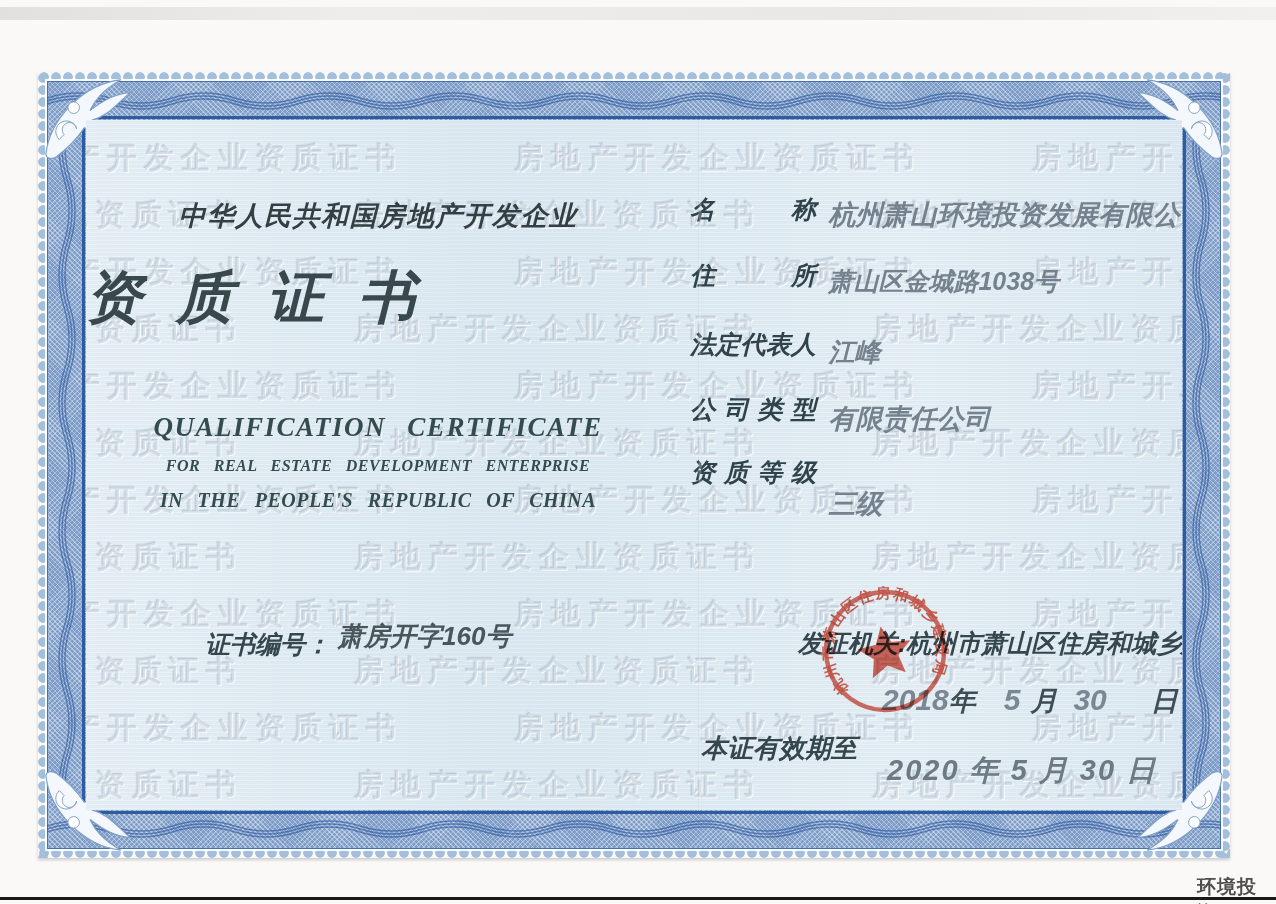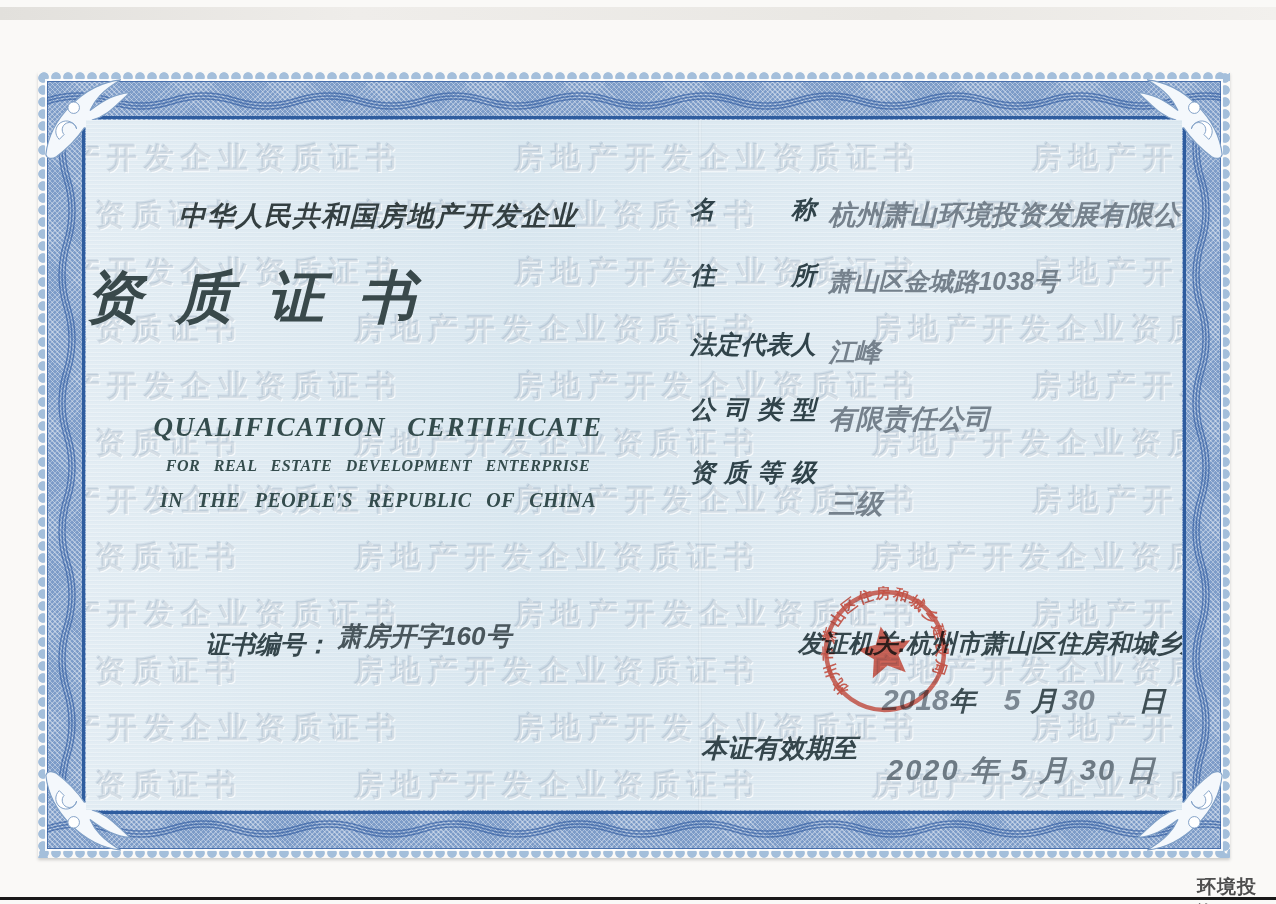--- a/index.html
+++ b/index.html
@@ -84,21 +84,21 @@
   .r-name{top:73px;}   .r-name .f-value{font-size:27px;position:relative;top:4px;}
   .r-addr{top:139px;}  .r-addr .f-value{font-size:25px;position:relative;top:6px;}
   .r-legal{top:208px;} .r-legal .f-value{font-size:26px;position:relative;top:7px;}
   .r-type{top:273px;}  .r-type .f-value{font-size:27px;position:relative;top:8px;}
   .r-grade{top:336px;} .r-grade .f-value{font-size:27px;position:relative;top:10px;margin-top:20px;}
 
   .issuer{left:712px;top:507px;font-size:25px;font-weight:700;color:#35464c;white-space:nowrap;}
   .issue-date{left:796px;top:563px;white-space:nowrap;}
   .issue-date .num{font-size:30px;font-weight:700;color:#7b8792;}
   .issue-date .cjk{font-size:27px;font-weight:600;color:#3e4e54;}
-  .gap28{margin-left:28px;} .gap10{margin-left:10px;} .gap6{margin-left:4px;} .gap44{margin-left:44px;}
+  .gap28{margin-left:28px;} .gap10{margin-left:10px;} .gap6{margin-left:16px;} .gap44{margin-left:44px;}
   .valid-label{left:594px;top:611px;font-size:26px;font-weight:600;color:#35464c;margin-left:21px;}
   .valid-date{left:801px;top:631px;font-size:29px;font-weight:700;color:#6d7a84;letter-spacing:2px;}
 
   .seal{position:absolute;left:735px;top:467px;width:128px;height:128px;z-index:3;
       transform:rotate(-10deg);mix-blend-mode:multiply;opacity:.88;}
 </style>
 </head>
 <body>
 
 <svg width="0" height="0" style="position:absolute">

